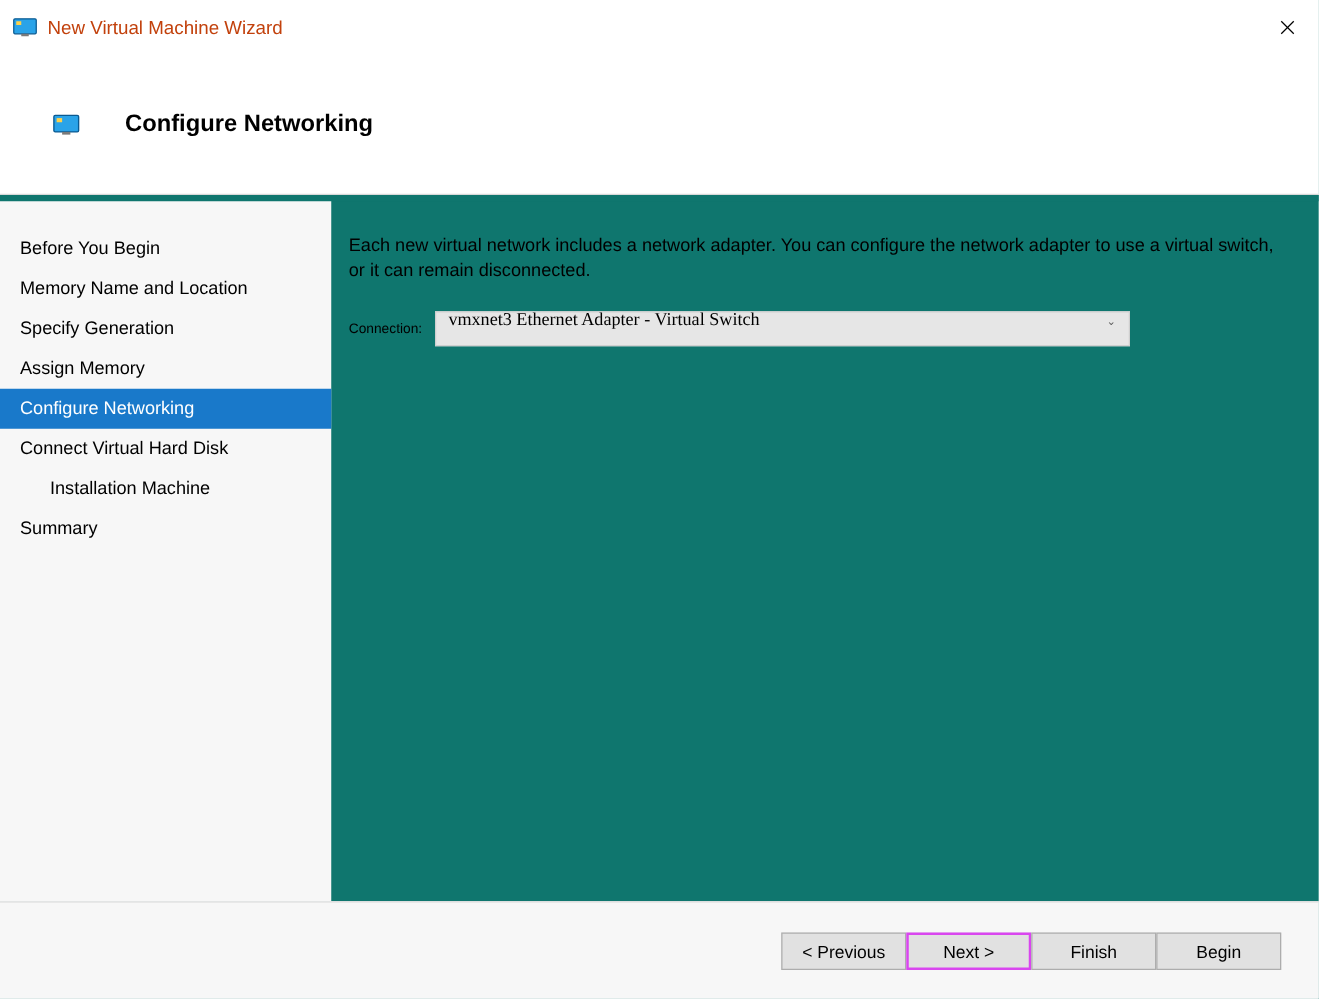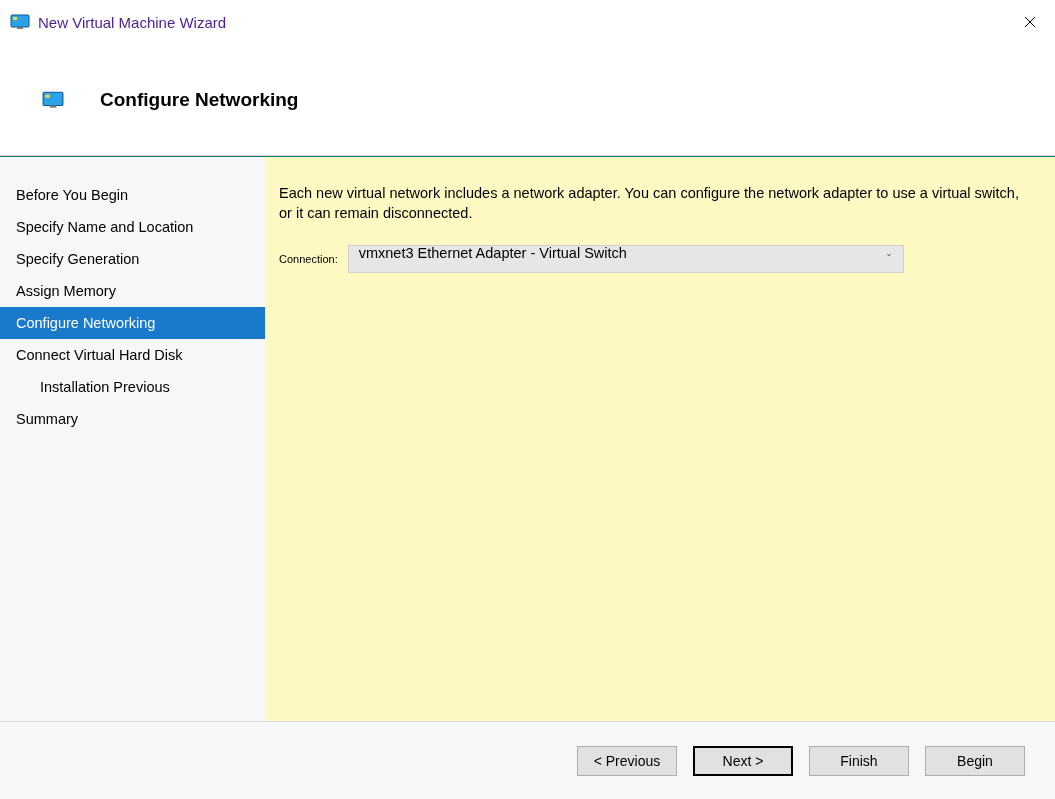--- a/index.html
+++ b/index.html
@@ -27,21 +27,21 @@
   }
   .app-icon {
     width: 20px;
     height: 16px;
     display: inline-flex;
     align-items: center;
     justify-content: center;
   }
   .title-text {
     font-size: 15px;
-    color: #4c1d95;
+    color: #c2410c;
   }
   .close-btn {
     width: 46px;
     height: 32px;
     display: flex;
     align-items: center;
     justify-content: center;
     cursor: pointer;
     font-size: 15px;
     color: #000;
@@ -63,22 +63,22 @@
   }
   .page-title {
     font-size: 19px;
     font-weight: 700;
     color: #000;
   }
 
   .body-area {
     display: flex;
     height: 565px;
-    background: #fef9c3;
-    border-top: 1px solid #0f766e;
+    background: #0f766e;
+    border-top: 5px solid #0f766e;
   }
   .sidebar {
     width: 265px;
     padding-top: 22px;
     background: #f7f7f7;
   }
   .step {
     padding: 6px 16px 6px 16px;
     font-size: 14.5px;
     color: #000;
@@ -114,51 +114,51 @@
     height: 28px;
     background: #e6e6e6;
     border: 1px solid #cfcfcf;
     display: flex;
     align-items: center;
     justify-content: space-between;
     padding: 0 10px 13px 10px;
     font-size: 14.5px;
     color: #000;
     cursor: pointer;
+    font-family: Liberation Serif, serif;
   }
   .dropdown .chev {
     font-size: 9px;
     color: #555;
   }
 
   .footer {
     height: 78px;
     background: #f7f7f7;
     border-top: 1px solid #d9d9d9;
     display: flex;
     align-items: center;
     justify-content: flex-end;
-    gap: 16px;
     padding-right: 30px;
   }
   .btn {
     min-width: 100px;
     height: 30px;
     background: #e1e1e1;
     border: 1px solid #adadad;
     font-size: 14px;
     color: #000;
     display: inline-flex;
     align-items: center;
     justify-content: center;
     cursor: pointer;
     padding: 0 14px;
   }
   .btn.primary {
-    border: 2px solid #000000;
+    border: 2px solid #d946ef;
   }
 </style>
 </head>
 <body>
 
 <div class="titlebar">
   <div class="titlebar-left">
     <span class="app-icon">
       <svg width="20" height="16" viewBox="0 0 20 16">
         <rect x="1" y="1" width="18" height="12" rx="1" fill="#2aa3e8" stroke="#0a5a91" stroke-width="1"></rect>
@@ -183,26 +183,26 @@
       <rect x="7" y="13" width="6" height="2" fill="#7a7a7a"></rect>
       <rect x="3" y="3" width="4" height="3" fill="#ffd24a"></rect>
     </svg>
   </span>
   <div class="page-title">Configure Networking</div>
 </div>
 
 <div class="body-area">
   <div class="sidebar" id="sidebar">
       <div class="step">Before You Begin</div>
-      <div class="step">Specify Name and Location</div>
+      <div class="step">Memory Name and Location</div>
       <div class="step">Specify Generation</div>
       <div class="step">Assign Memory</div>
       <div class="step selected">Configure Networking</div>
       <div class="step">Connect Virtual Hard Disk</div>
-      <div class="step indent">Installation Previous</div>
+      <div class="step indent">Installation Machine</div>
       <div class="step">Summary</div>
     </div>
   <div class="content">
     <div class="desc">Each new virtual network includes a network adapter. You can configure the network adapter to use a virtual switch, or it can remain disconnected.</div>
     <div class="row">
       <span class="label">Connection:</span>
       <div class="dropdown">
         <span>vmxnet3 Ethernet Adapter - Virtual Switch</span>
         <span class="chev">⌄</span>
       </div>

